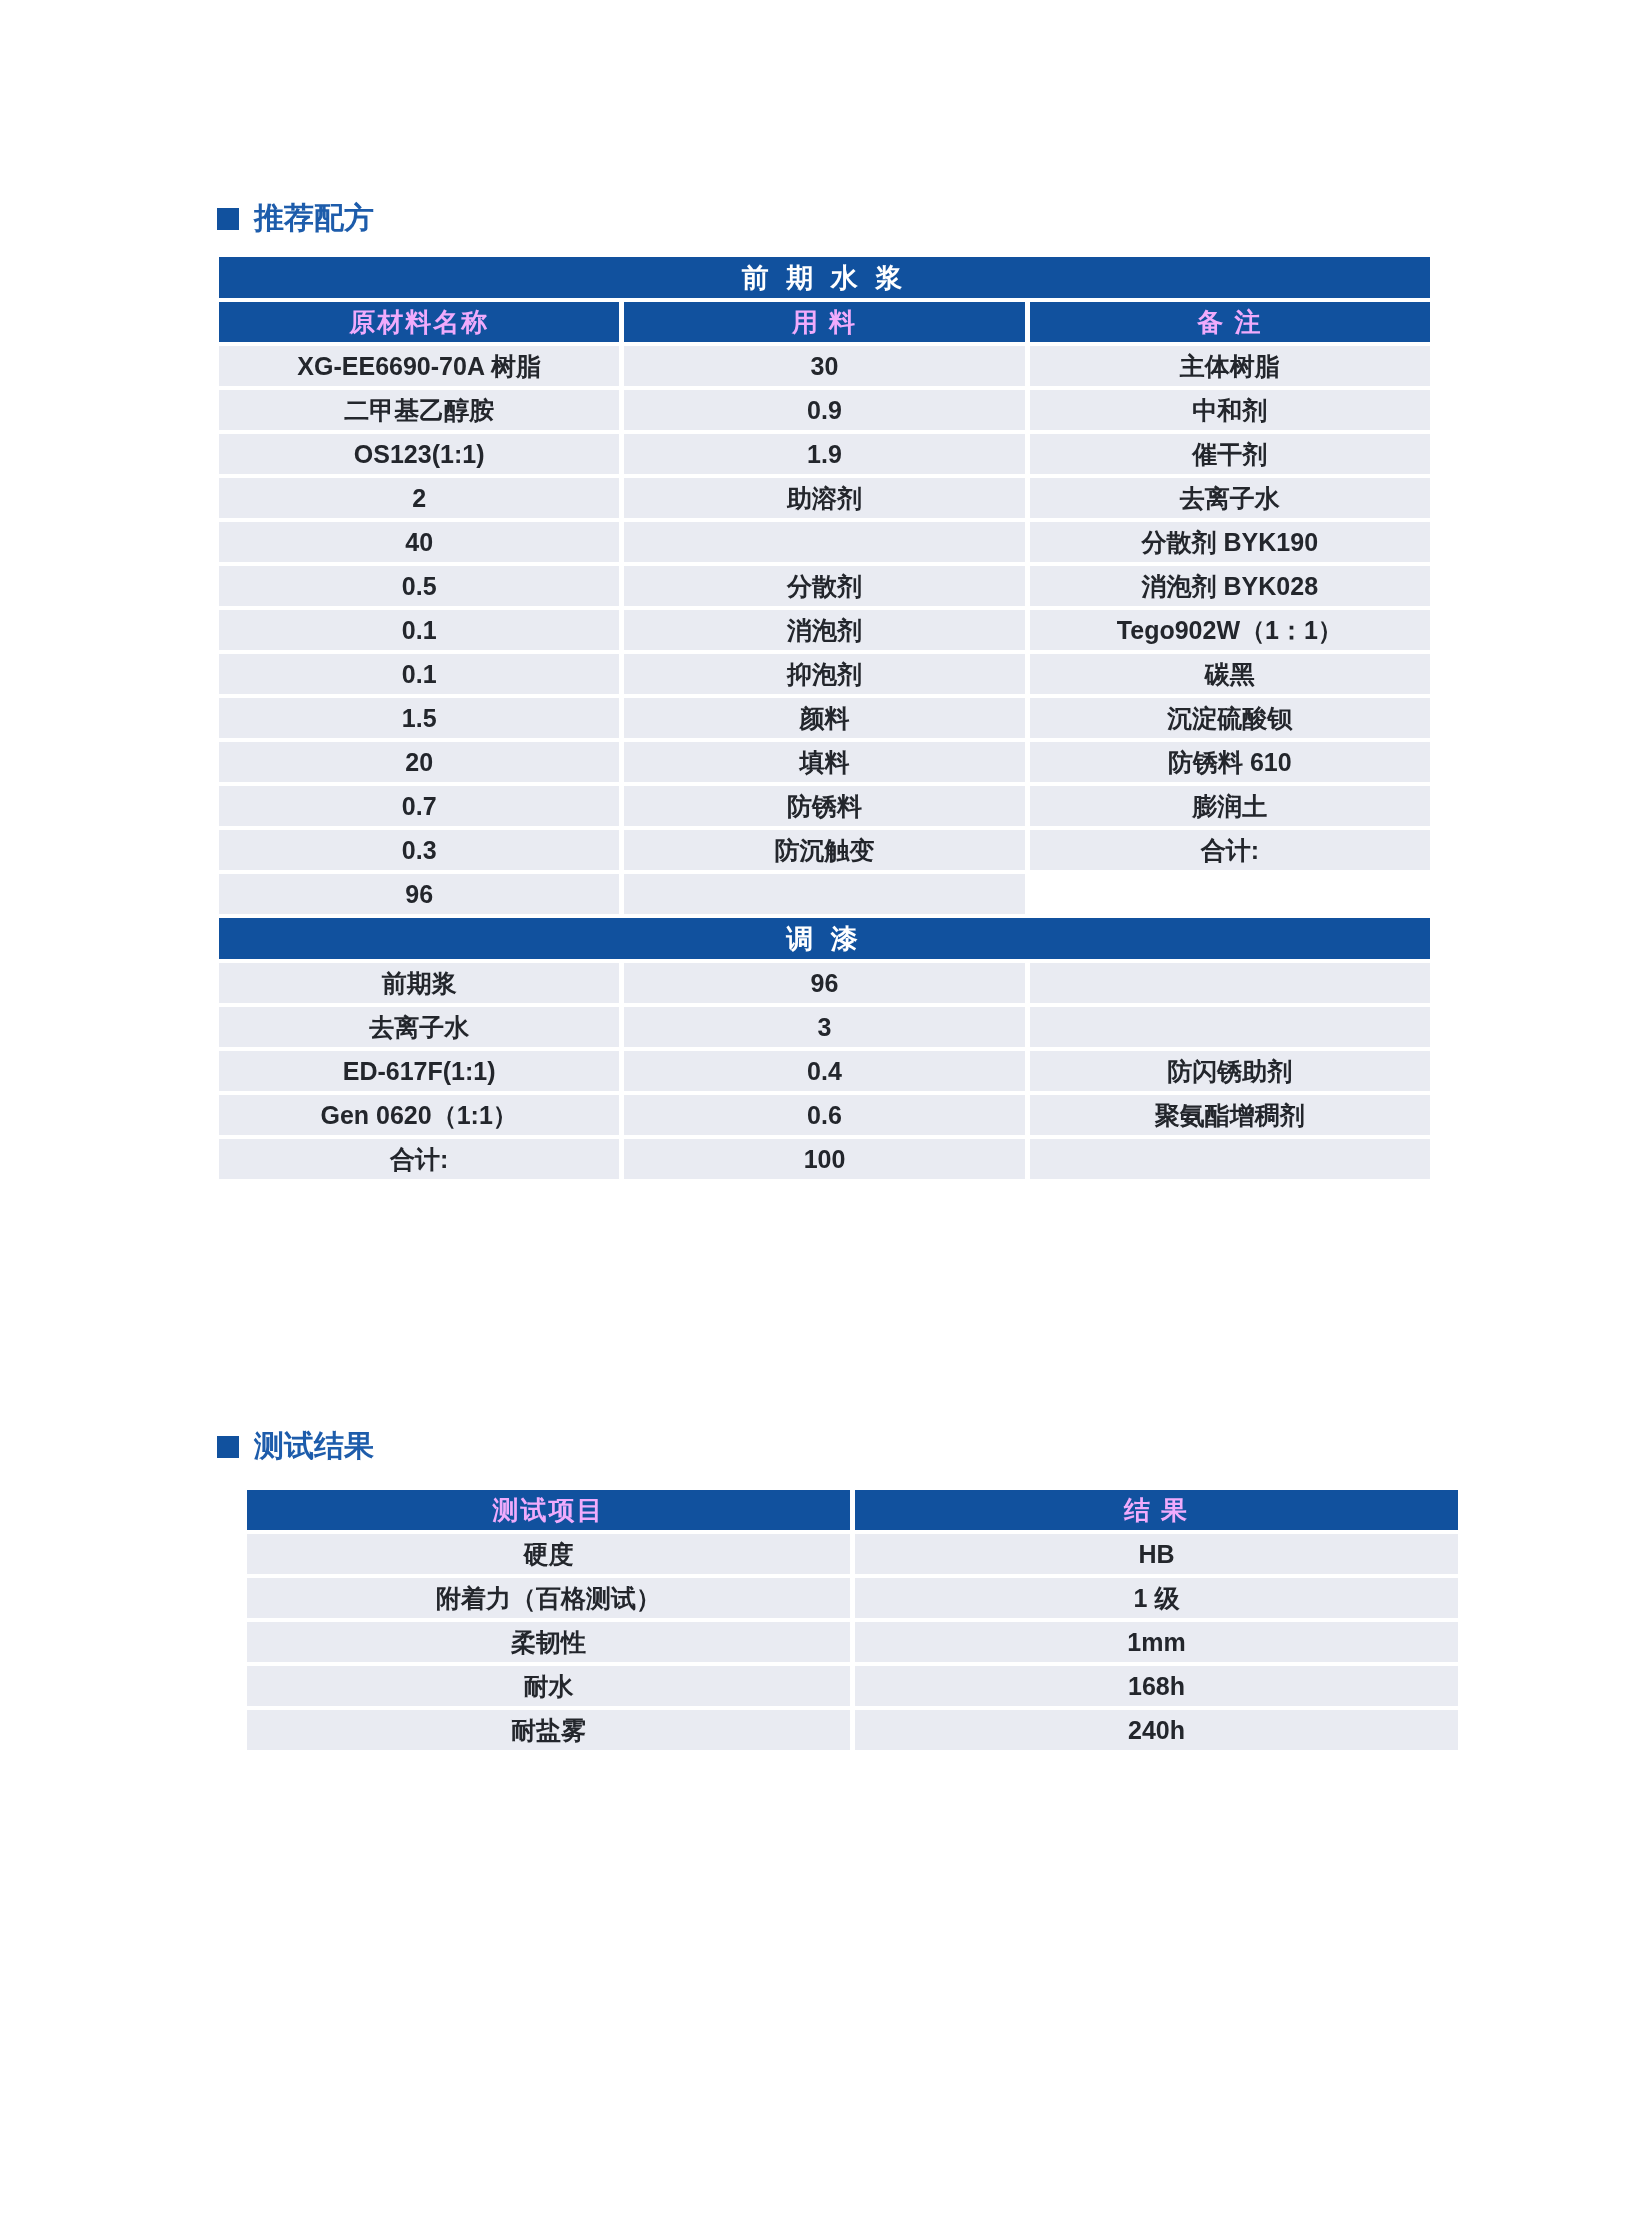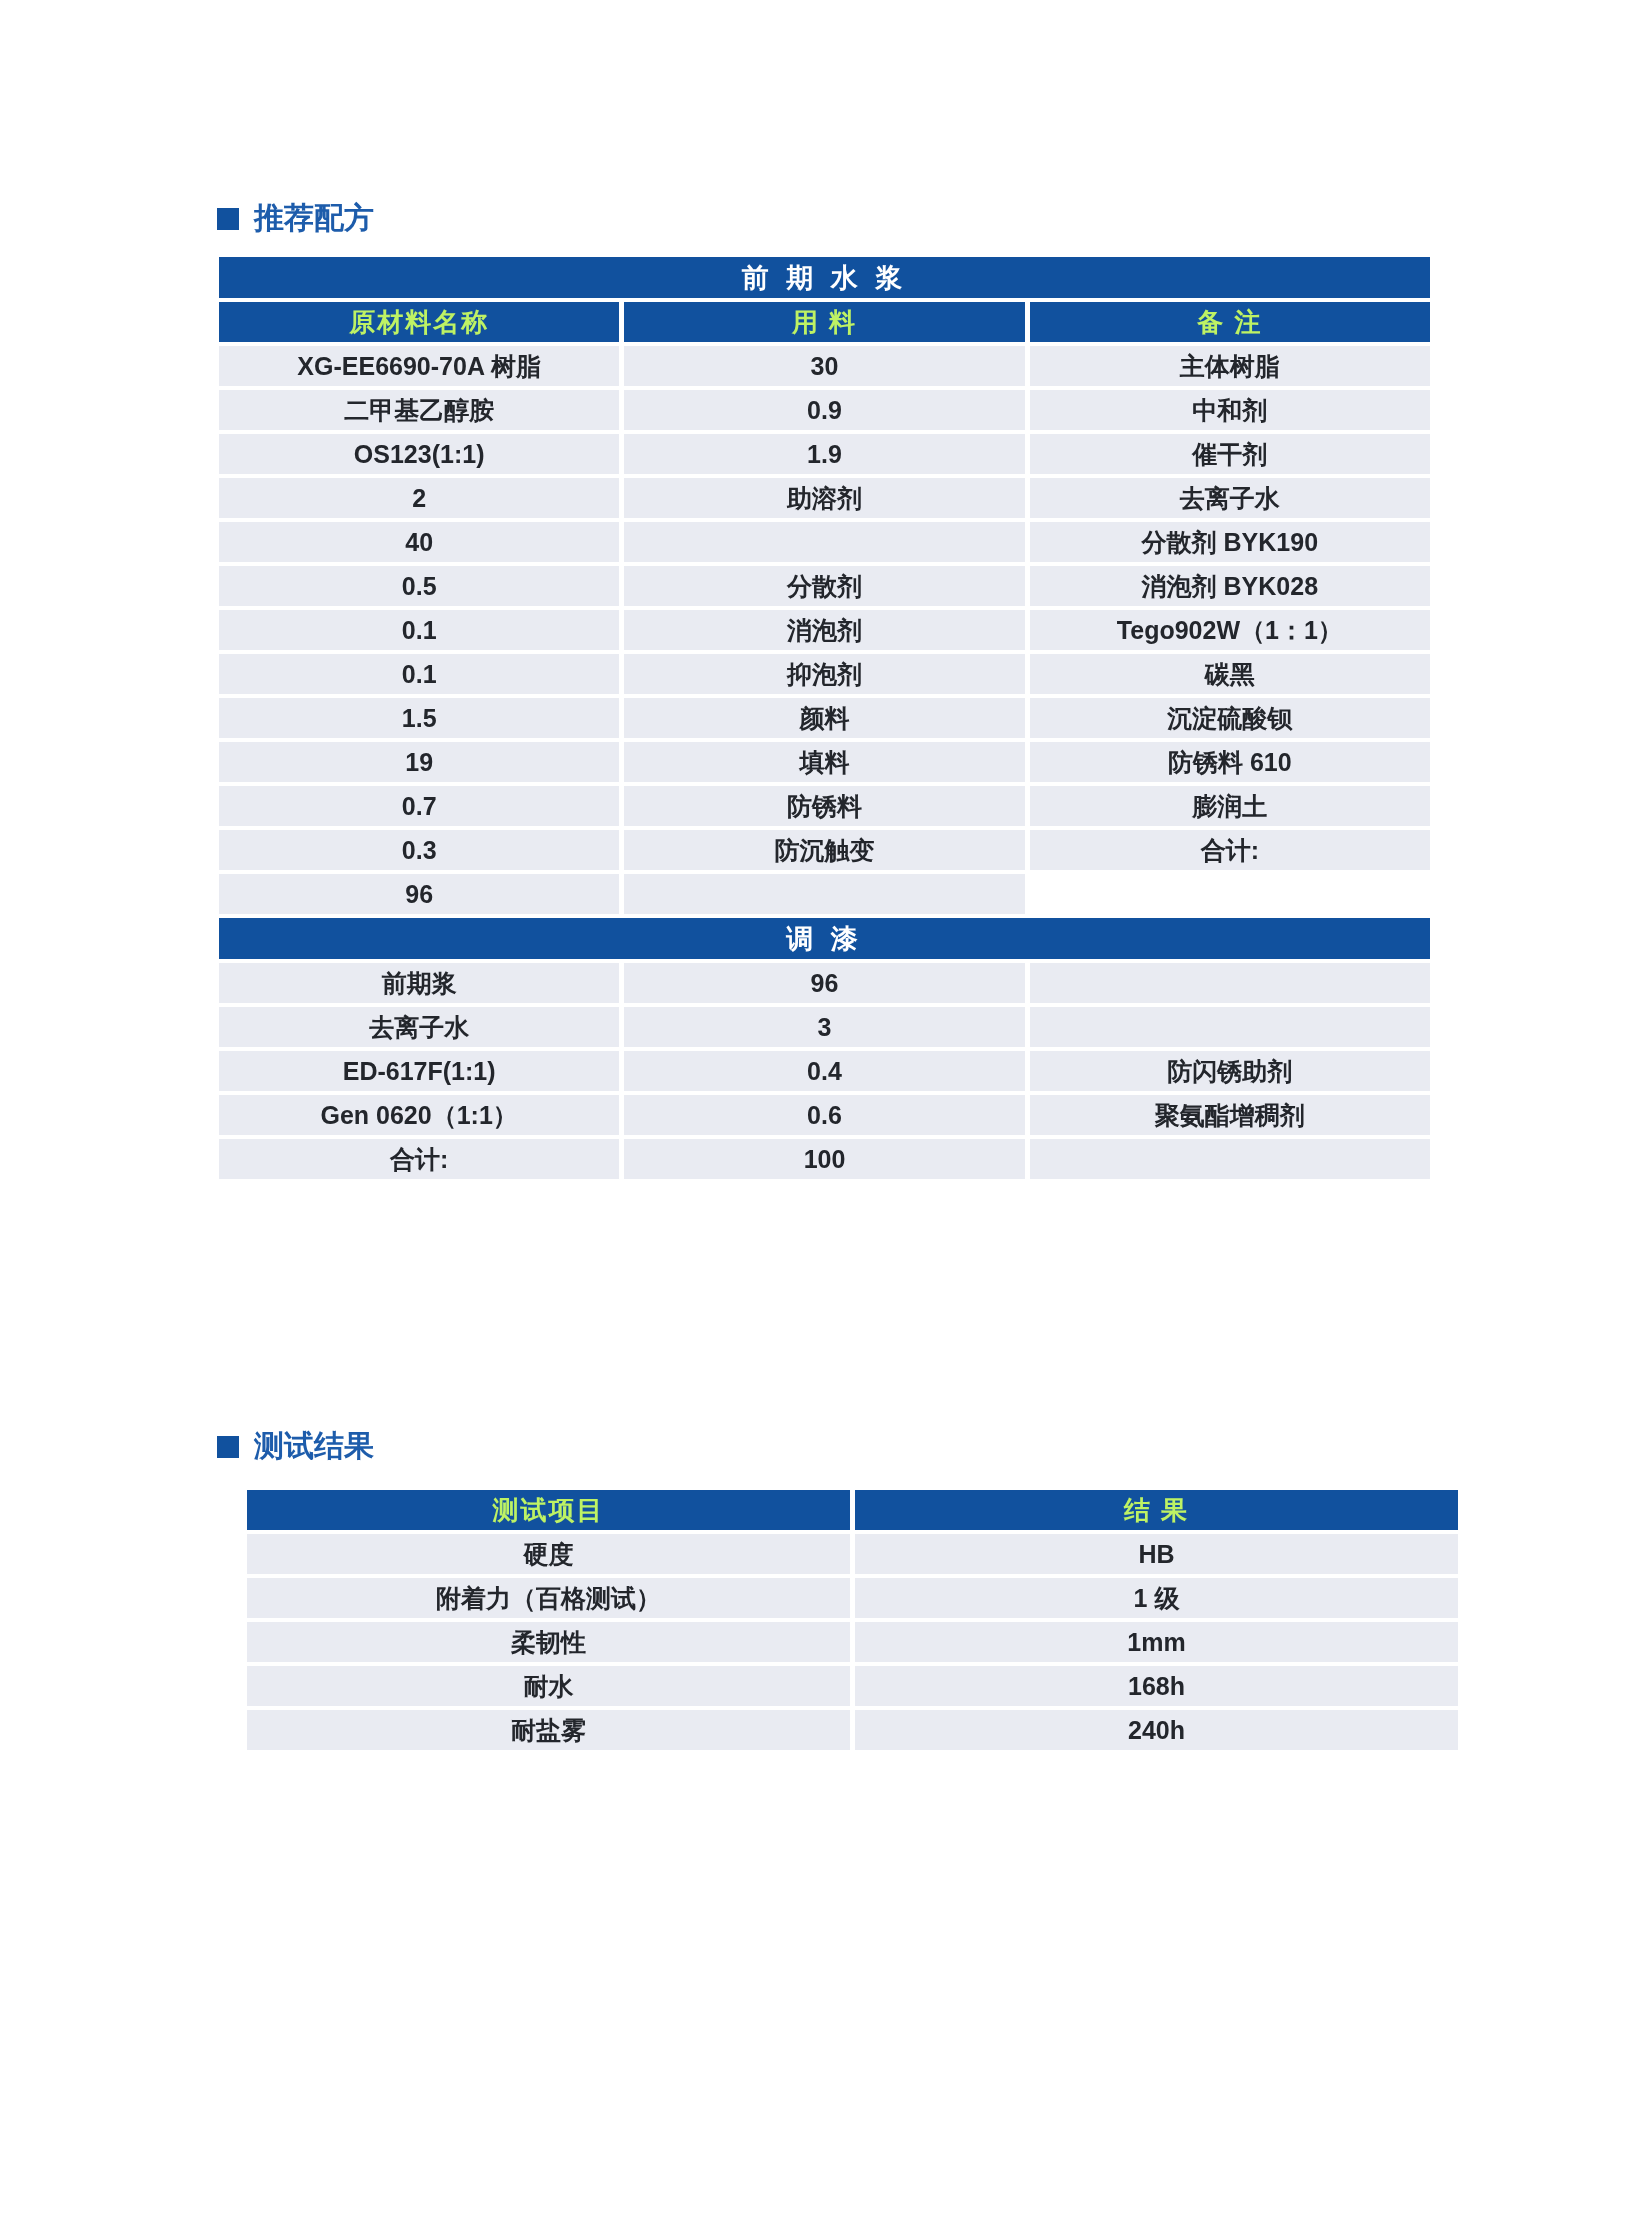--- a/index.html
+++ b/index.html
@@ -27,21 +27,21 @@
   #formula-table{top:257px;grid-template-columns:repeat(3,1fr);}
   #test-table{top:1490px;grid-template-columns:repeat(2,1fr);margin-left:28px;}
 
   .band{
     grid-column:1/-1;height:41px;background:var(--band-blue);
     color:#fff;font-size:27px;font-weight:bold;letter-spacing:5px;
     display:flex;align-items:center;justify-content:center;
   }
   .hcell{
     height:40px;background:var(--band-blue);
-    color:#bef264;font-size:26px;font-weight:bold;letter-spacing:2px;
+    color:#f0abfc;font-size:26px;font-weight:bold;letter-spacing:2px;
     display:flex;align-items:center;justify-content:center;
   }
   .cell{
     height:40px;background:var(--row-bg);
     color:var(--cell-text);font-size:25px;font-weight:600;
     display:flex;align-items:center;justify-content:center;
     white-space:pre;
   }
 </style>
 </head>
@@ -90,21 +90,21 @@
 
     <div class="cell">Tego902W（1：1）</div>
     <div class="cell">0.1</div>
     <div class="cell">抑泡剂</div>
 
     <div class="cell">碳黑</div>
     <div class="cell">1.5</div>
     <div class="cell">颜料</div>
 
     <div class="cell">沉淀硫酸钡</div>
-    <div class="cell">19</div>
+    <div class="cell">20</div>
     <div class="cell">填料</div>
 
     <div class="cell">防锈料 610</div>
     <div class="cell">0.7</div>
     <div class="cell">防锈料</div>
 
     <div class="cell">膨润土</div>
     <div class="cell">0.3</div>
     <div class="cell">防沉触变</div>
 

